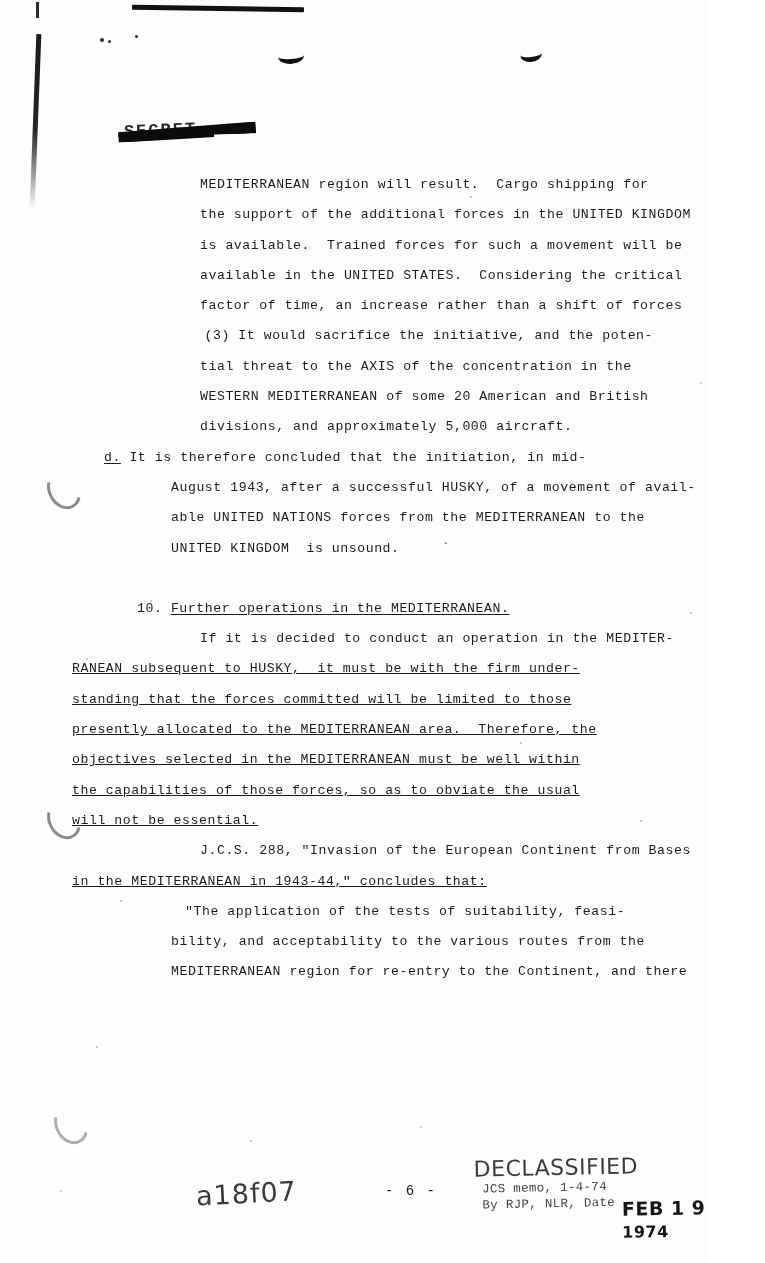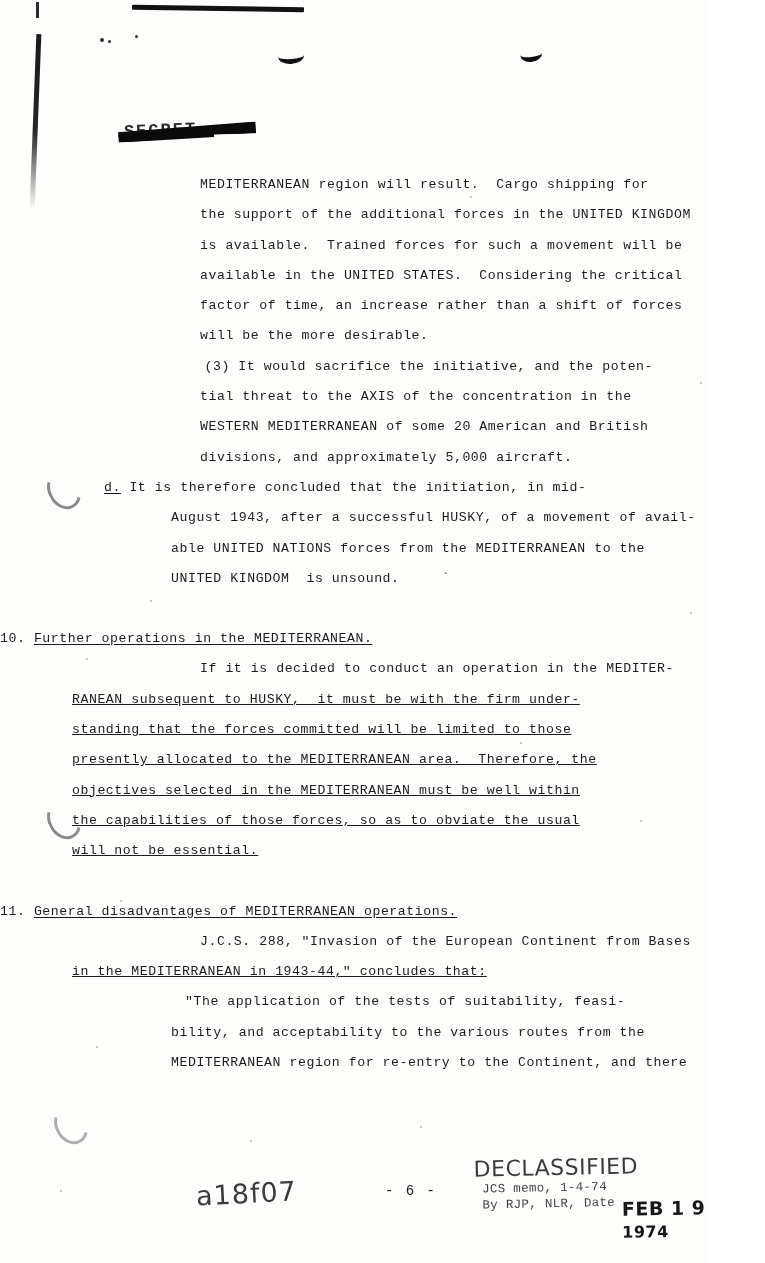--- a/index.html
+++ b/index.html
@@ -110,21 +110,21 @@
     line-height: 30.3px;
     letter-spacing: 0.55px;
     color: #1c1c1c;
     white-space: pre;
     height: 30.3px;
   }
   .indent-body   { padding-left: 72px; text-decoration: underline; }   
   .indent-para   { padding-left: 200px; }  
   .indent-sub    { padding-left: 196px; }  
   .indent-item   { padding-left: 104px; }  
-  .indent-num    { }  
+  .indent-num    { padding-left: 137px; }  
   .indent-quote  { padding-left: 185px; }  
   .indent-quote2 { padding-left: 155px; margin-left: 16px; }
 
   .underlined { text-decoration: underline; text-underline-offset: 2px; }
 
   
   #page-number {
     position: absolute;
     left: 385px; top: 1183px;
     font-family: "Liberation Mono", monospace;
@@ -199,38 +199,36 @@
     <span class="cancel-bar" id="cancel-bar-main"></span>
     <span class="cancel-bar" id="cancel-bar-tail"></span>
   </div>
 
   <div id="document-body">
       <div class="text-line indent-para"><span>MEDITERRANEAN region will result.  Cargo shipping for</span></div>
       <div class="text-line indent-para"><span>the support of the additional forces in the UNITED KINGDOM</span></div>
       <div class="text-line indent-para"><span>is available.  Trained forces for such a movement will be</span></div>
       <div class="text-line indent-para"><span>available in the UNITED STATES.  Considering the critical</span></div>
       <div class="text-line indent-para"><span>factor of time, an increase rather than a shift of forces</span></div>
-      <div class="text-line indent-para"><span>will be the more desirable.</span></div>
       <div class="text-line indent-sub"><span> (3) It would sacrifice the initiative, and the poten-</span></div>
       <div class="text-line indent-para"><span>tial threat to the AXIS of the concentration in the</span></div>
       <div class="text-line indent-para"><span>WESTERN MEDITERRANEAN of some 20 American and British</span></div>
       <div class="text-line indent-para"><span>divisions, and approximately 5,000 aircraft.</span></div>
       <div class="text-line indent-item"><span class="underlined">d.</span> <span>It is therefore concluded that the initiation, in mid-</span></div>
       <div class="text-line indent-quote2"><span>August 1943, after a successful HUSKY, of a movement of avail-</span></div>
       <div class="text-line indent-quote2"><span>able UNITED NATIONS forces from the MEDITERRANEAN to the</span></div>
       <div class="text-line indent-quote2"><span>UNITED KINGDOM  is unsound.     `</span></div>
       <div class="text-line indent-num" style="margin-top: 30px;"><span>10.</span> <span class="underlined">Further operations in the MEDITERRANEAN.</span></div>
       <div class="text-line indent-para"><span>If it is decided to conduct an operation in the MEDITER-</span></div>
       <div class="text-line indent-body"><span>RANEAN subsequent to HUSKY,  it must be with the firm under-</span></div>
       <div class="text-line indent-body"><span>standing that the forces committed will be limited to those</span></div>
       <div class="text-line indent-body"><span>presently allocated to the MEDITERRANEAN area.  Therefore, the</span></div>
       <div class="text-line indent-body"><span>objectives selected in the MEDITERRANEAN must be well within</span></div>
       <div class="text-line indent-body"><span>the capabilities of those forces, so as to obviate the usual</span></div>
       <div class="text-line indent-body"><span>will not be essential.</span></div>
-      <div class="text-line indent-num" style="margin-top: 30px;"><span>11.</span> <span class="underlined">General disadvantages of MEDITERRANEAN operations.</span></div>
       <div class="text-line indent-para"><span>J.C.S. 288, "Invasion of the European Continent from Bases</span></div>
       <div class="text-line indent-body"><span>in the MEDITERRANEAN in 1943-44," concludes that:</span></div>
       <div class="text-line indent-quote"><span>"The application of the tests of suitability, feasi-</span></div>
       <div class="text-line indent-quote2"><span>bility, and acceptability to the various routes from the</span></div>
       <div class="text-line indent-quote2"><span>MEDITERRANEAN region for re-entry to the Continent, and there</span></div>
     </div>
 
   <div id="archive-annotation">a18f07</div>
 
   <div id="page-number">- 6 -</div>

